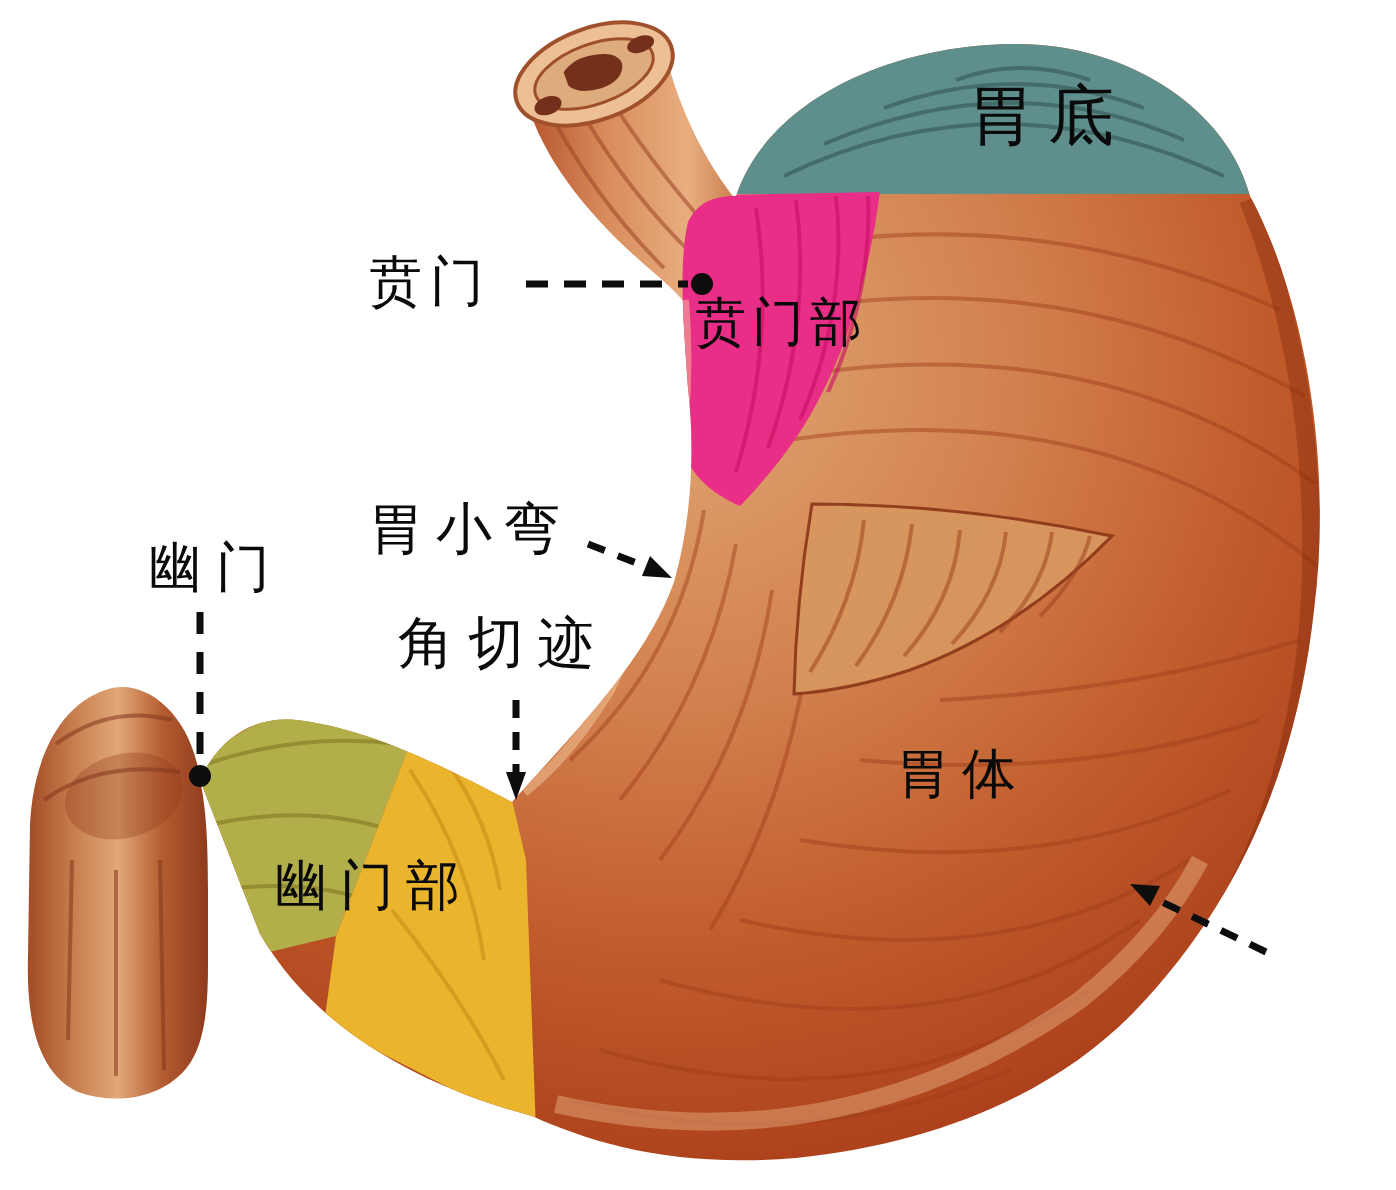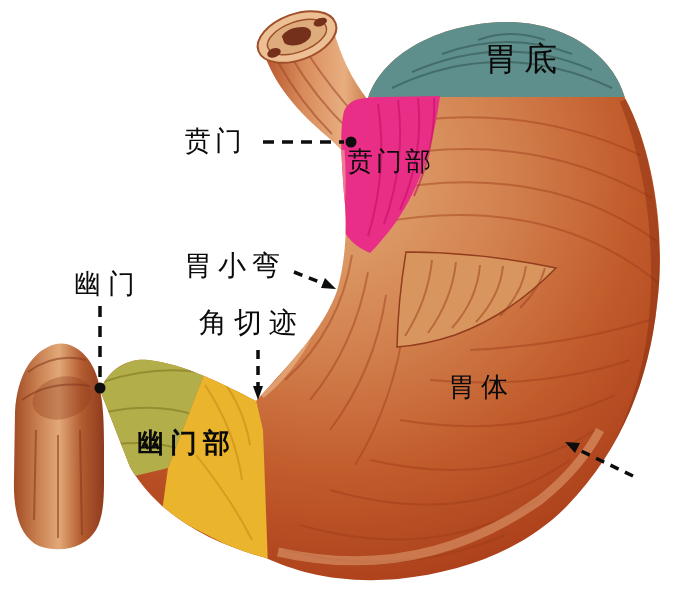--- a/index.html
+++ b/index.html
@@ -7,21 +7,21 @@
          font-family:"Liberation Serif","DejaVu Serif",serif;}
   .stage svg{position:absolute;left:0;top:0;}
   .label{position:absolute;color:#0a0a0a;line-height:1.05;white-space:nowrap;
          font-family:"Liberation Serif","DejaVu Serif",serif;}
   .l-weidi   {left:440px;top:42px; font-size:33px;letter-spacing:7px;margin-left:44px;}
   .l-benmen  {left:184px;top:127px;font-size:27px;letter-spacing:4px;}
   .l-benmenbu{left:347px;top:148px;font-size:26px;letter-spacing:3px;}
   .l-weixiaowan{left:184px;top:251px;font-size:28px;letter-spacing:6px;}
   .l-jiaoqieji {left:199px;top:308px;font-size:28px;letter-spacing:7px;font-family:Liberation Serif, serif;}
   .l-youmen  {left:74px; top:270px;font-size:27px;letter-spacing:7px;text-align:center;}
-  .l-youmenbu{left:137px;top:429px;font-size:27px;letter-spacing:6px;font-weight:bold;}
+  .l-youmenbu{left:137px;top:429px;font-size:27px;letter-spacing:6px;}
   .l-weiti   {left:404px;top:373px;font-size:27px;letter-spacing:6px;margin-left:44px;}
   .l-weidawan{left:592px;top:467px;font-size:26px;letter-spacing:5px;}
 </style>
 </head>
 <body>
 
 <div class="stage">
 <svg width="698" height="595" viewBox="0 0 698 595">
   <defs>
     <radialGradient id="bodyGrad" cx="42%" cy="28%" r="88%">

